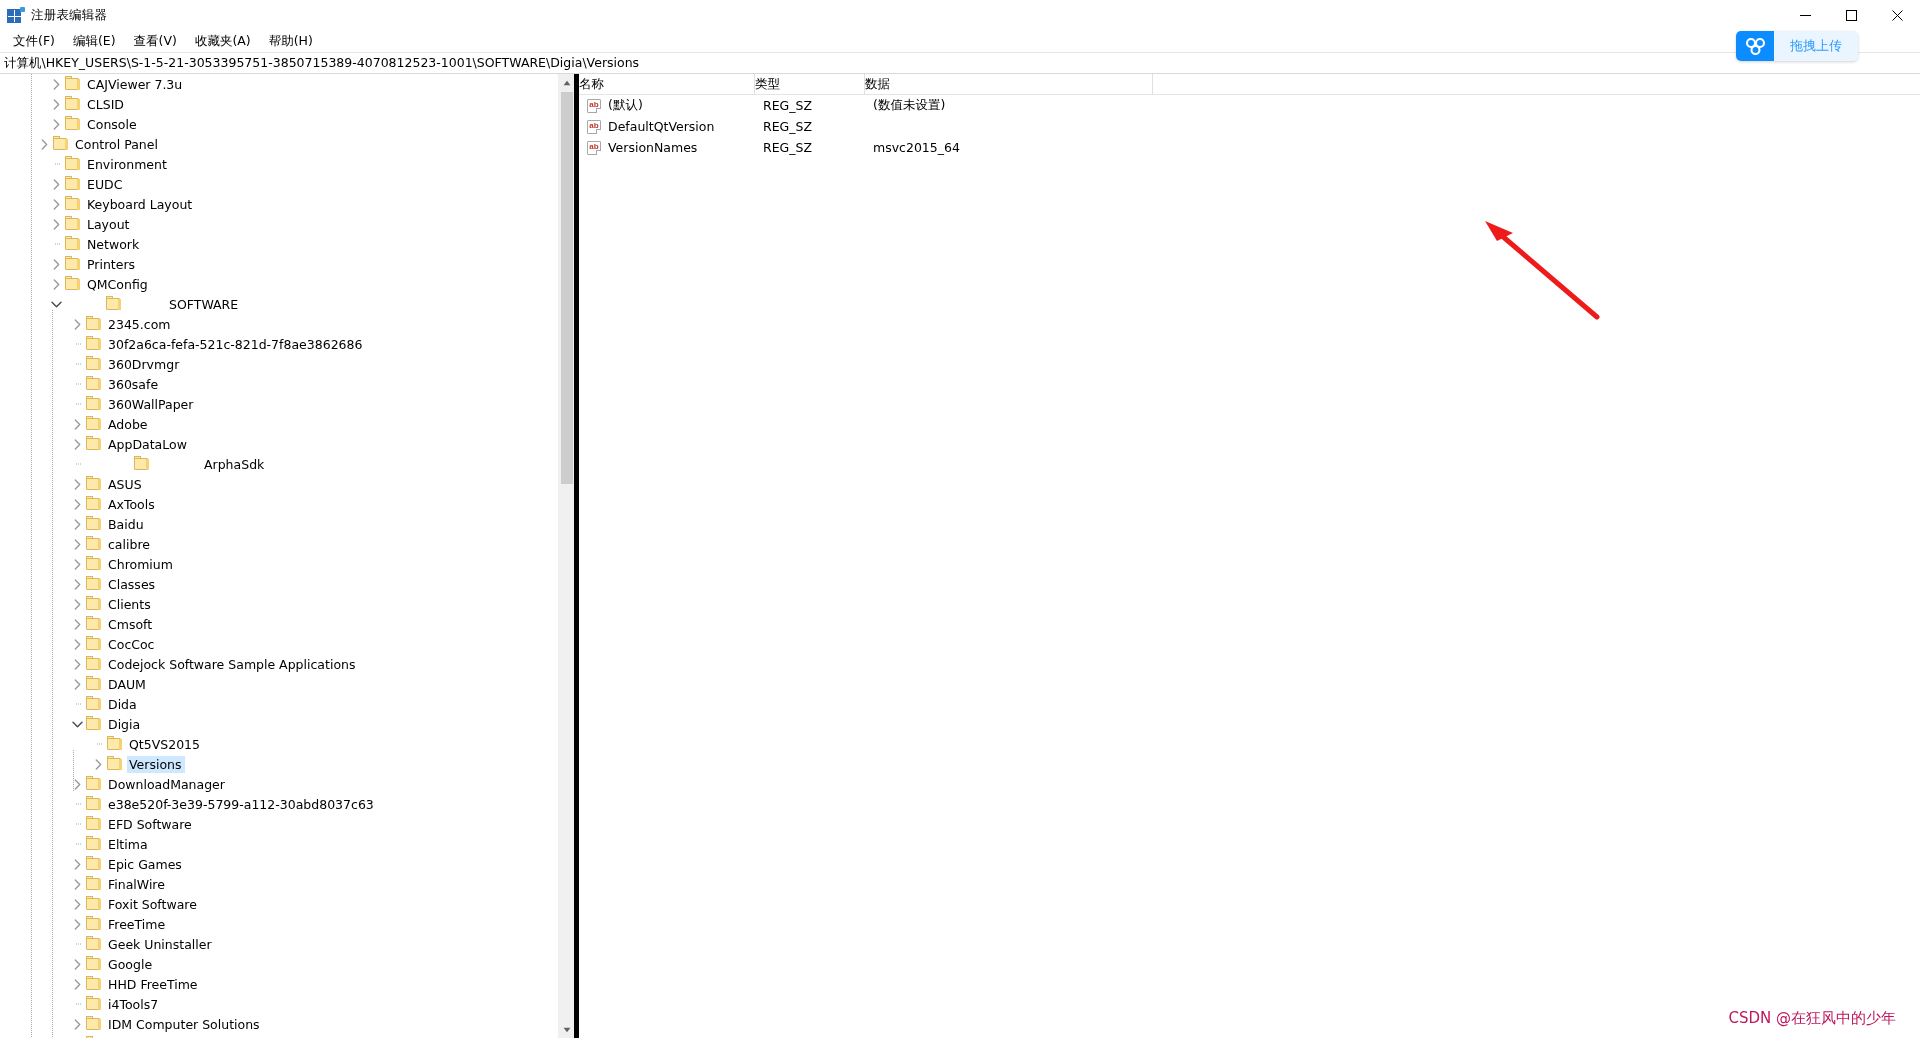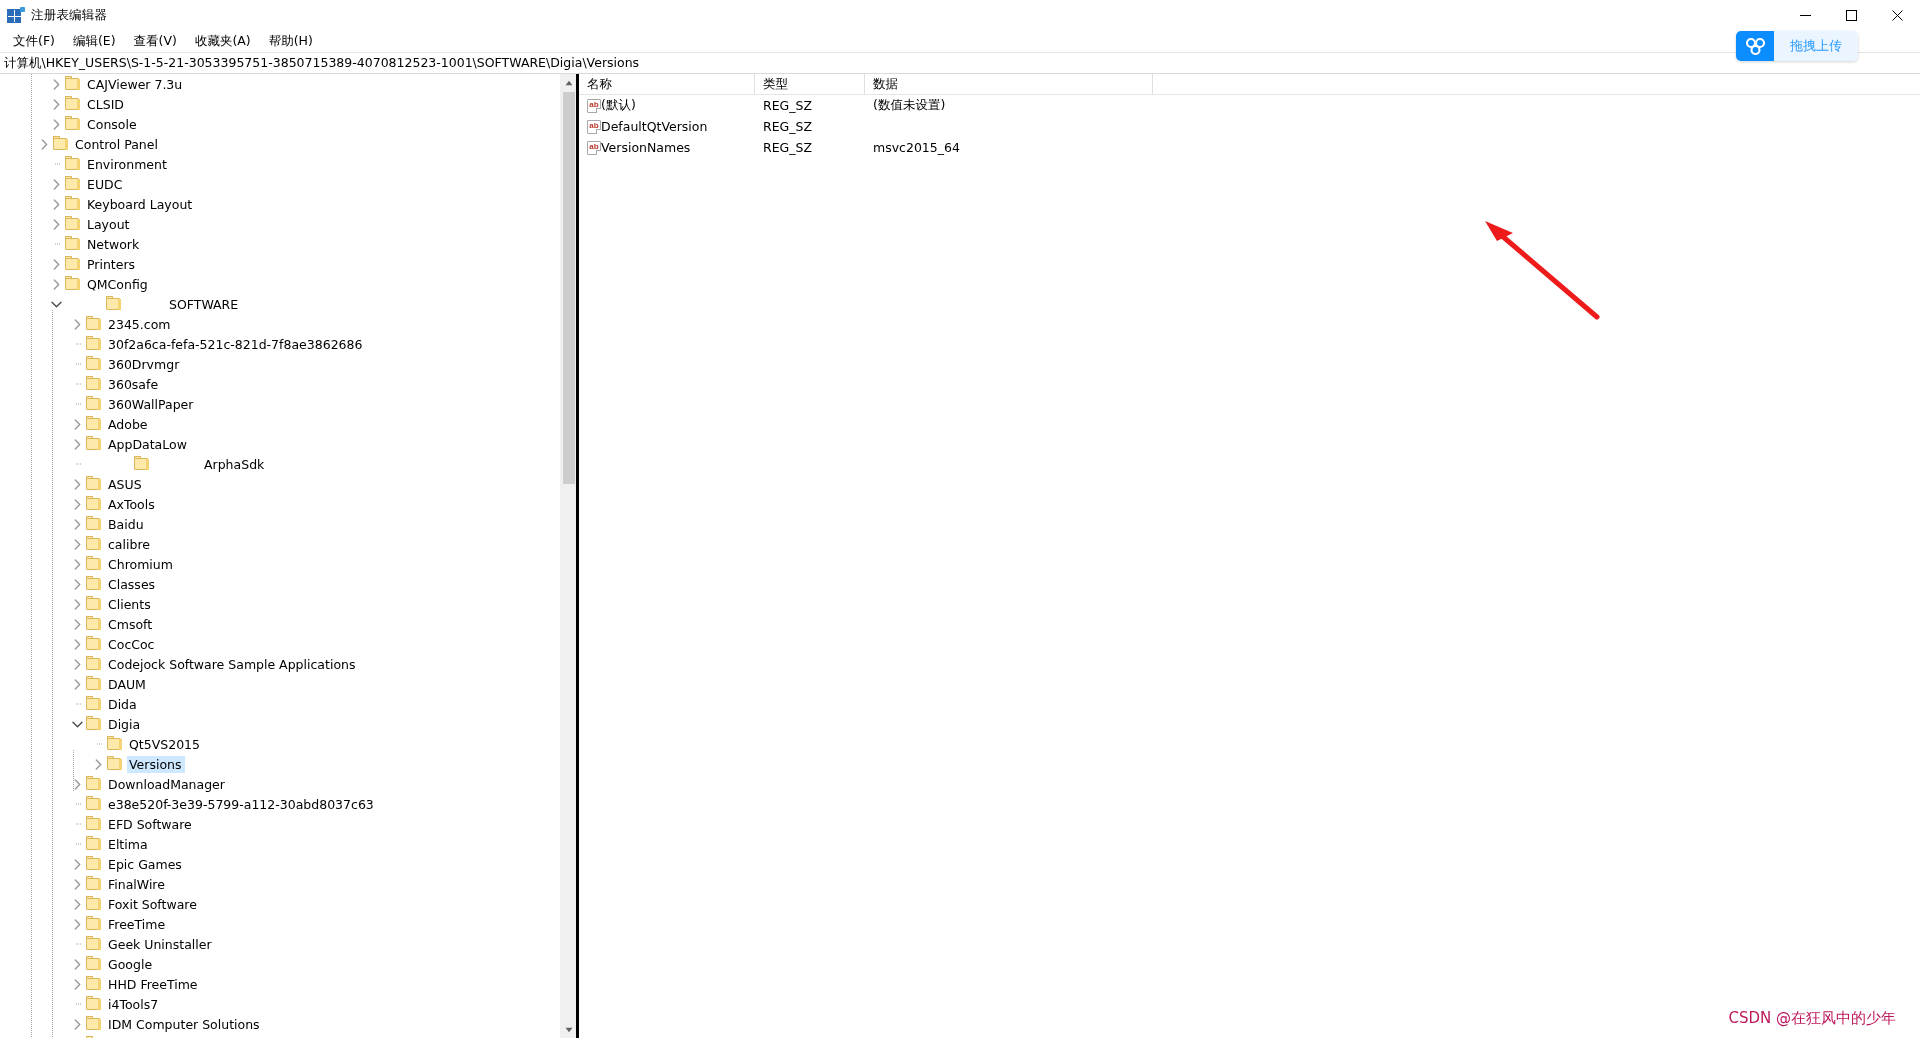--- a/index.html
+++ b/index.html
@@ -87,21 +87,21 @@
     white-space: nowrap; overflow: hidden;
   }
 
   
   .content { flex: 1; display: flex; min-height: 0; background:#fff; }
 
   
   .treepane {
     width: 579px; min-width: 579px;
     position: relative;
-    border-right: 3px solid #000000;
+    border-right: 5px solid #000000;
     background: #ffffff;
     overflow: hidden;
     display: flex;
   }
   .tree-scrollarea {
     flex: 1;
     overflow: hidden;
     padding-top: 0px;
     position: relative;
   }
@@ -190,38 +190,37 @@
     height: 21px;
     display: flex;
     border-bottom: 1px solid #e5e5e5;
     background: #ffffff;
     font-size: 12.5px;
     font-family: "DejaVu Sans", "Liberation Sans", sans-serif;
     color: #000;
   }
   .val-header .hcell {
     display: flex; align-items: center;
-    padding-left: 8px;
     border-right: 1px solid #e0e0e0;
     height: 21px;
   }
   .val-header .hcell:last-child { border-right: 1px solid #e0e0e0; }
   .col-name { width: 176px; }
   .col-type { width: 110px; }
   .col-data { width: 288px; }
 
   .val-row {
     height: 21px;
     display: flex; align-items: center;
     font-size: 12.5px;
     font-family: "DejaVu Sans", "Liberation Sans", sans-serif;
     color: #000;
   }
   .val-cell { display: flex; align-items: center; height: 21px; }
-  .vc-name { width: 176px; padding-left: 8px; gap: 0; }
+  .vc-name { width: 176px; padding-left: 8px; gap: 7px; }
   .vc-type { width: 110px; padding-left: 8px; }
   .vc-data { width: 288px; padding-left: 8px; }
 
   .ab-icon {
     width: 14px; height: 14px; flex: 0 0 14px;
     position: relative;
     background: #ffffff;
     border: 1px solid #a8a8a8;
     border-radius: 1px;
     display: inline-block;

